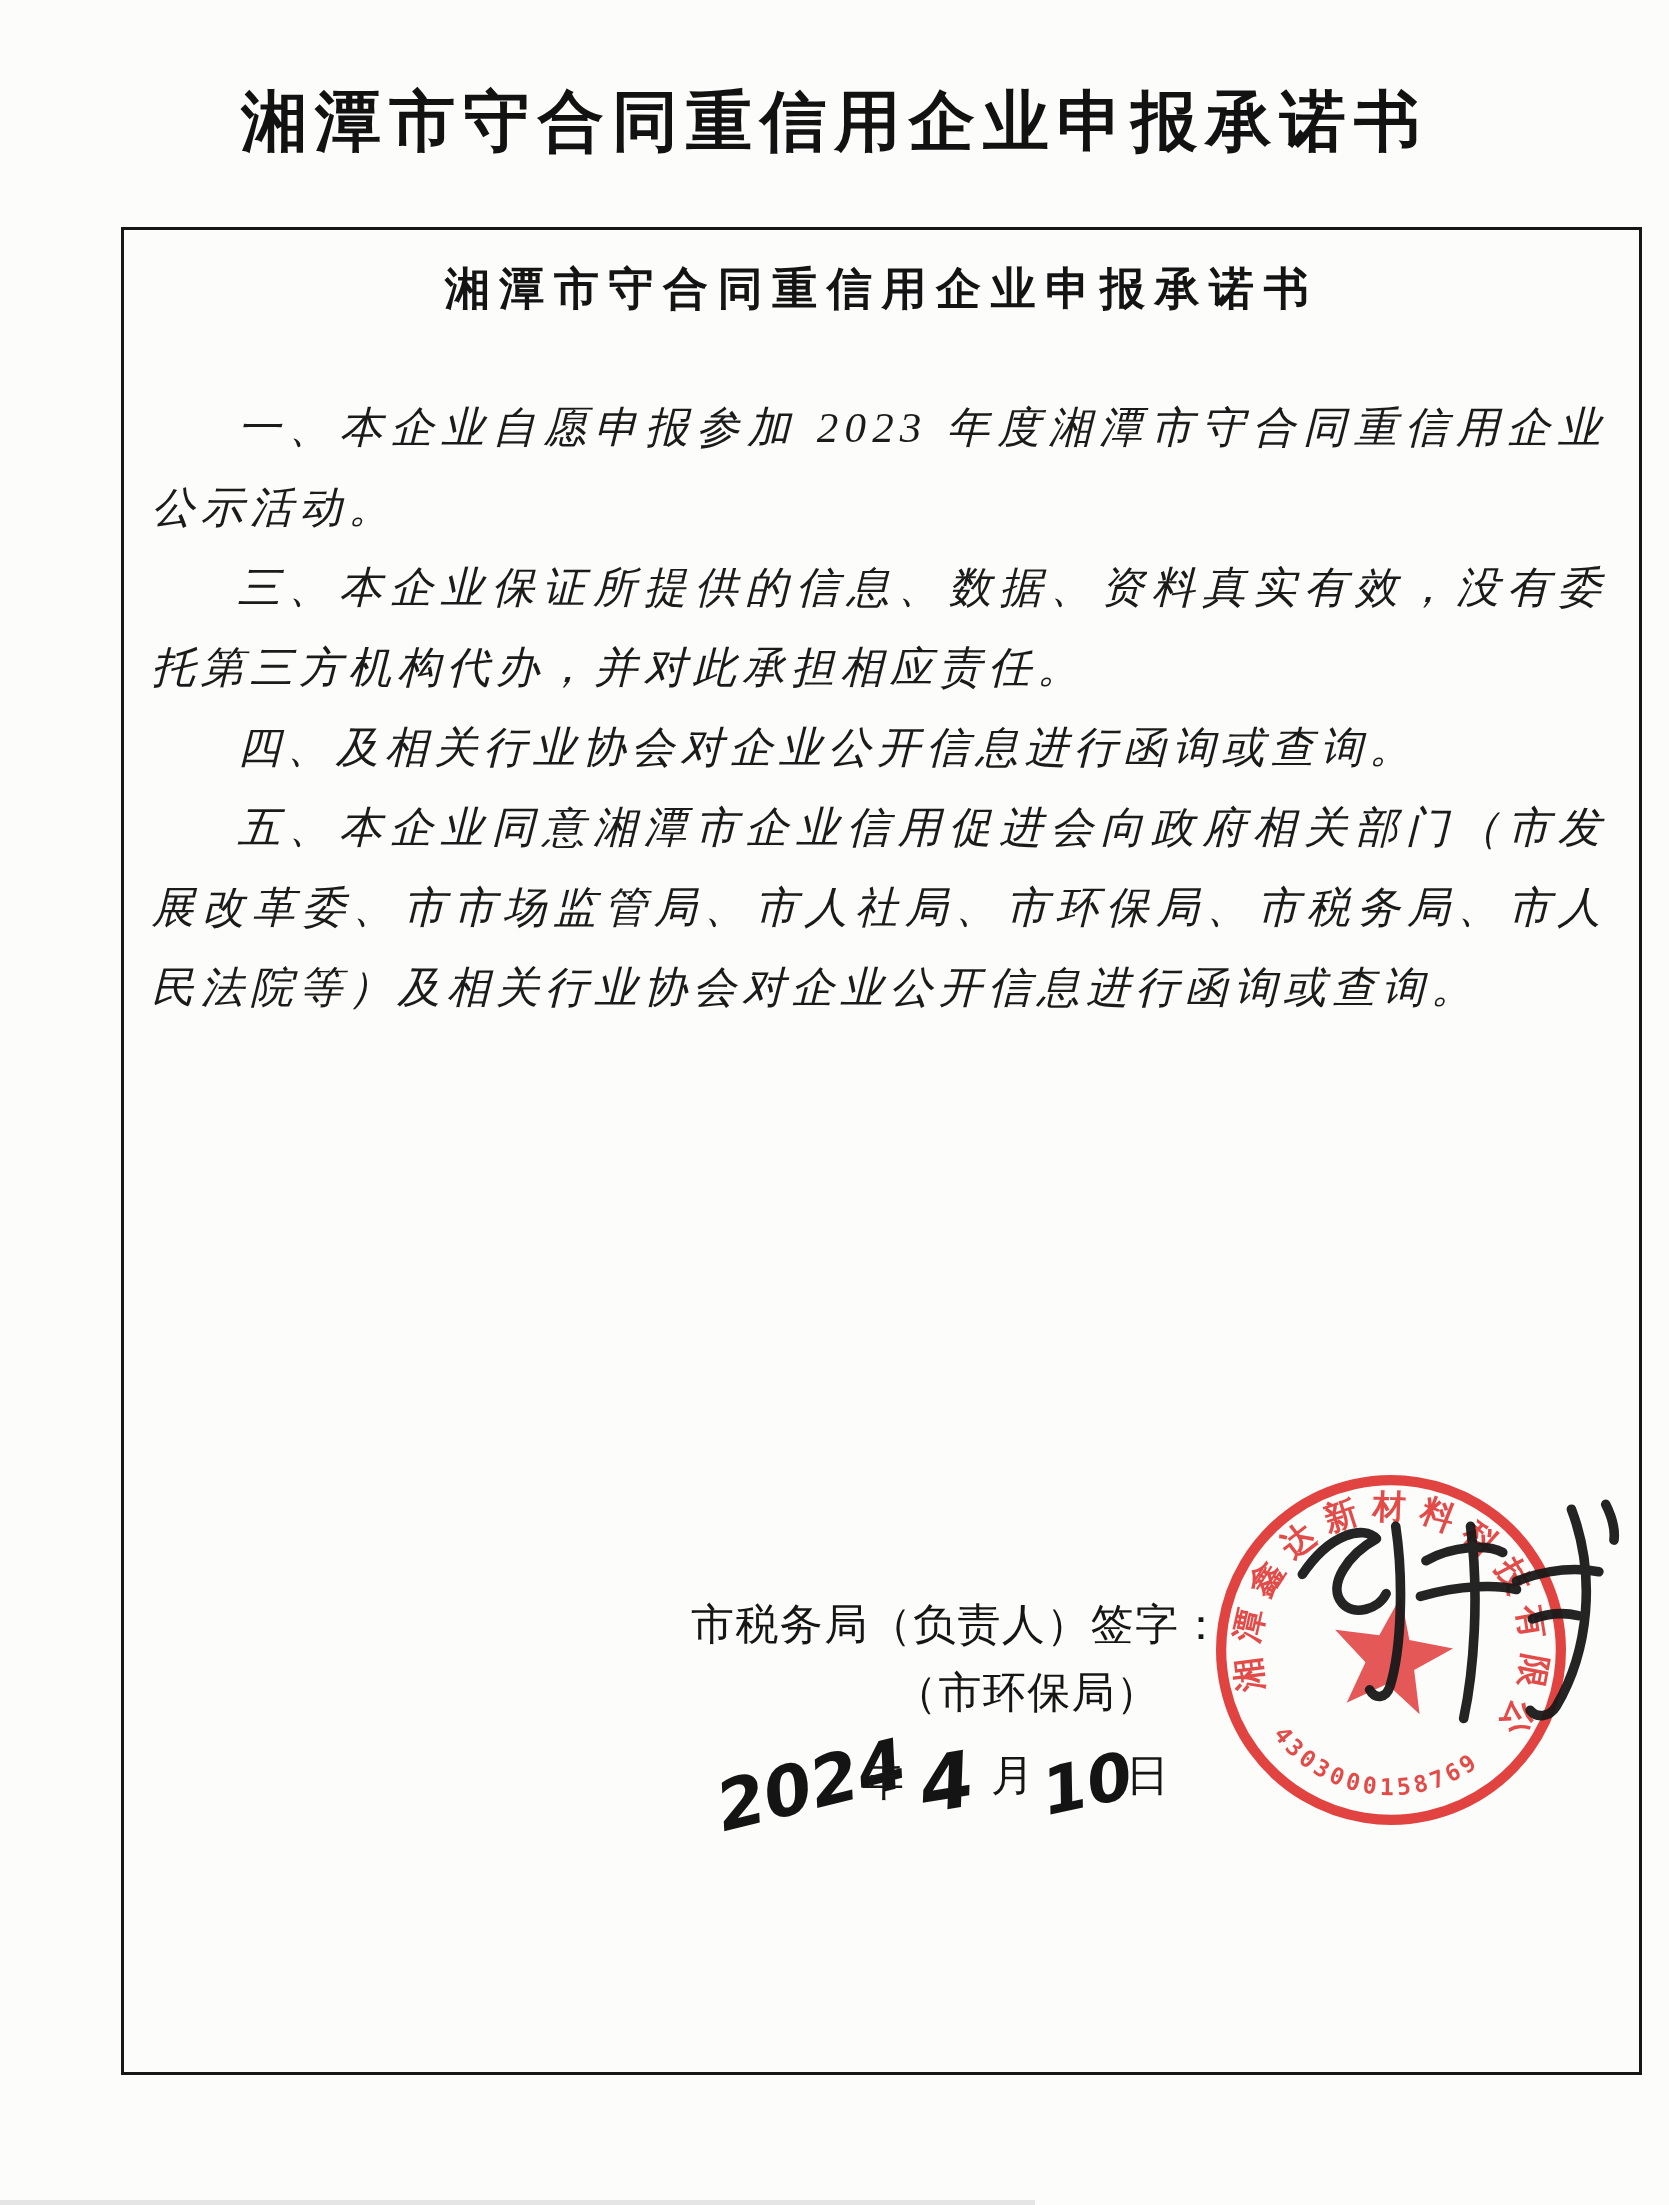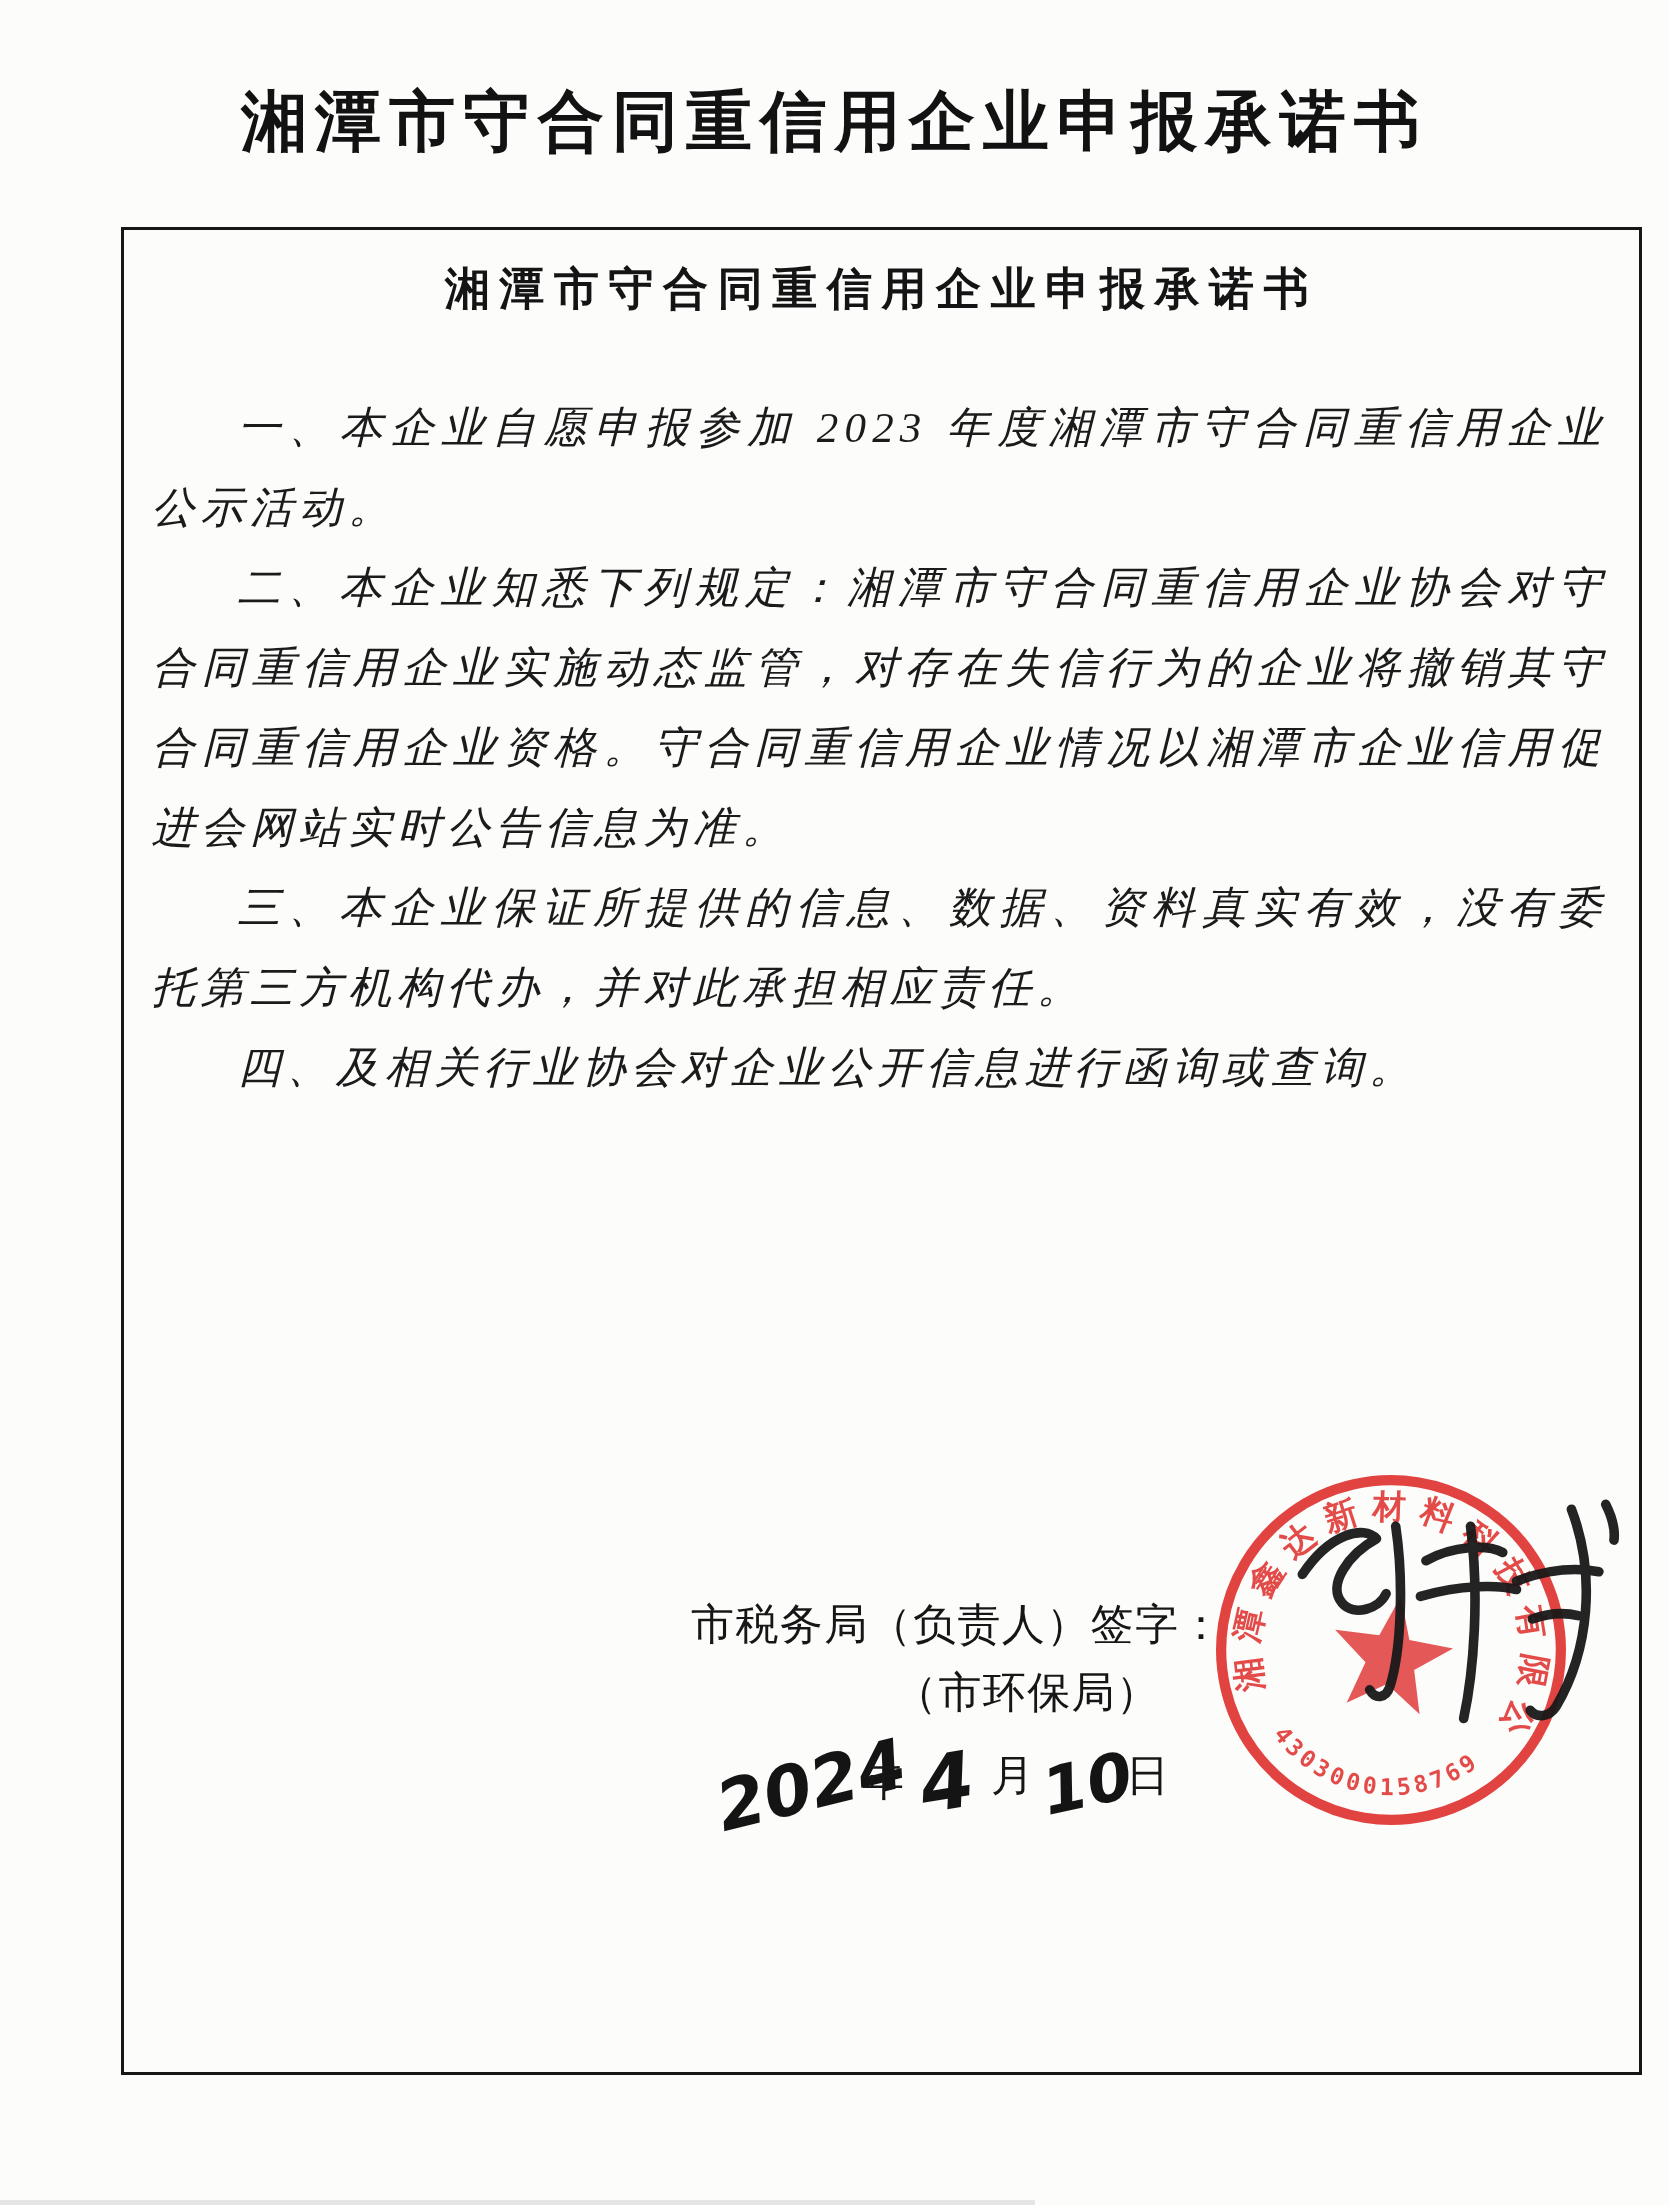--- a/index.html
+++ b/index.html
@@ -124,23 +124,23 @@
 
 <div class="page">
 
   <div class="main-title">湘潭市守合同重信用企业申报承诺书</div>
 
   <div class="doc-box">
     <div class="box-title">湘潭市守合同重信用企业申报承诺书</div>
 
     <div class="body-text">
       <p>一、本企业自愿申报参加 2023 年度湘潭市守合同重信用企业公示活动。</p>
-      <p>二、本企业知悉下列规定：湘潭市守合同重信用企业协会对守合同重信用企业实施动态监管，对存在失信行为的企业将撤销其守合同重信用企业资格。守合同重信用企业情况以湘潭市企业信用促进会网站实时公告信息为准。</p>
       <p>三、本企业保证所提供的信息、数据、资料真实有效，没有委托第三方机构代办，并对此承担相应责任。</p>
       <p>四、及相关行业协会对企业公开信息进行函询或查询。</p>
+      <p>五、本企业同意湘潭市企业信用促进会向政府相关部门（市发展改革委、市市场监管局、市人社局、市环保局、市税务局、市人民法院等）及相关行业协会对企业公开信息进行函询或查询。</p>
     </div>
   </div>
 
   <div class="sig-label">市税务局（负责人）签字：</div>
 
   <div class="seal-note">（市环保局）</div>
 
   <div class="date-row">
     <span class="hw hw-year">2024</span>
     <span class="date-unit u-year">年</span>

